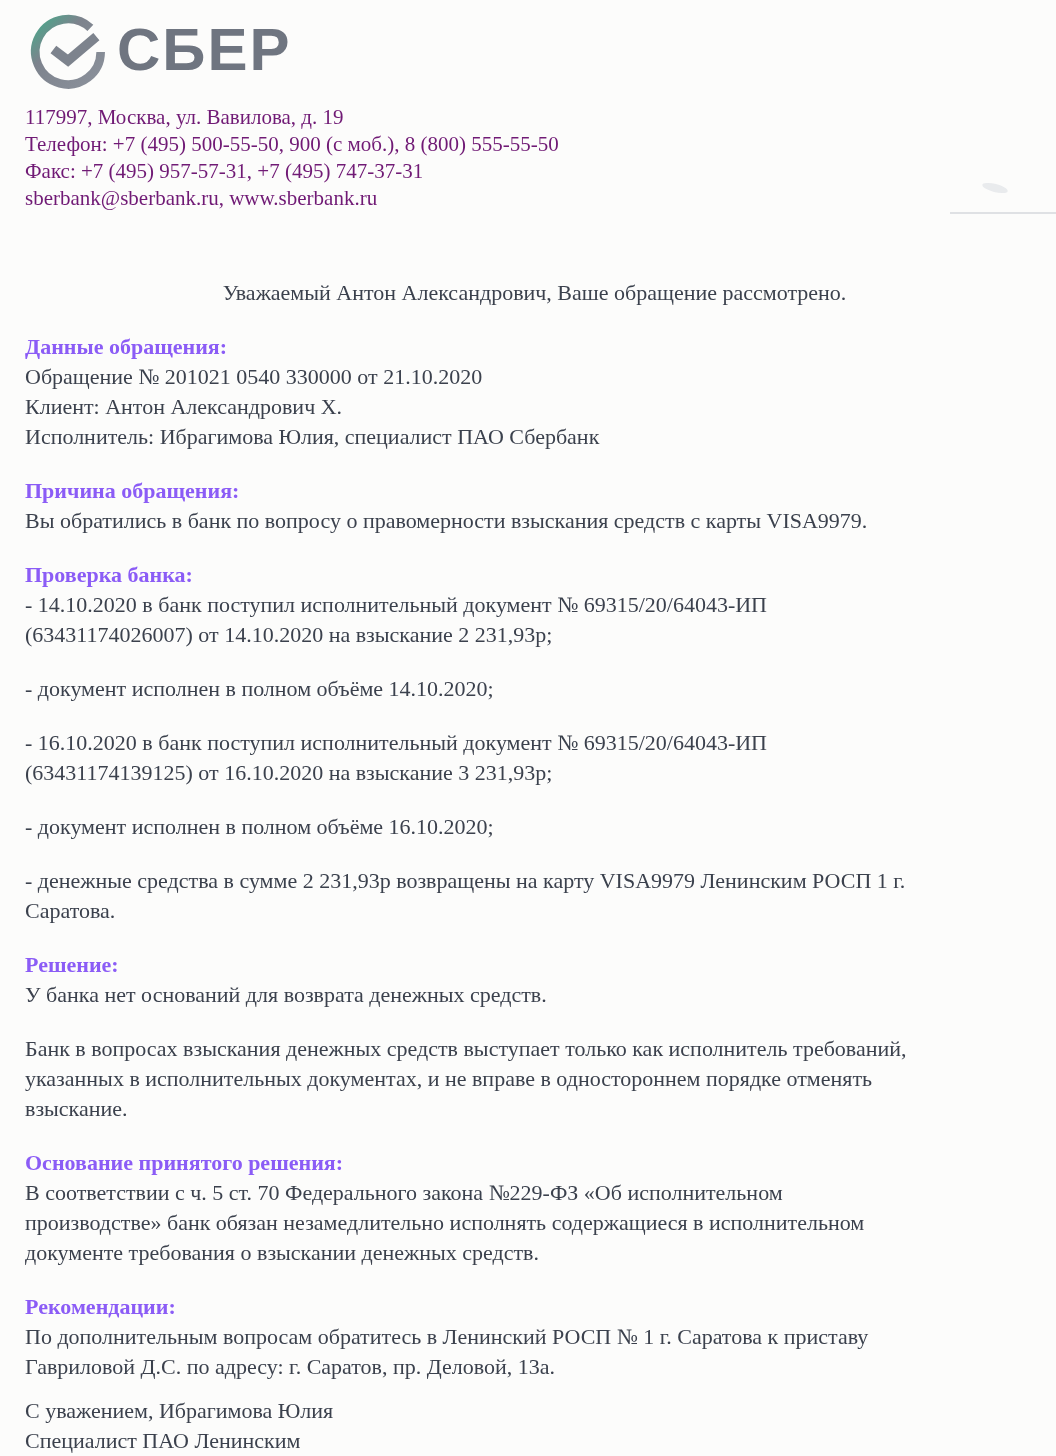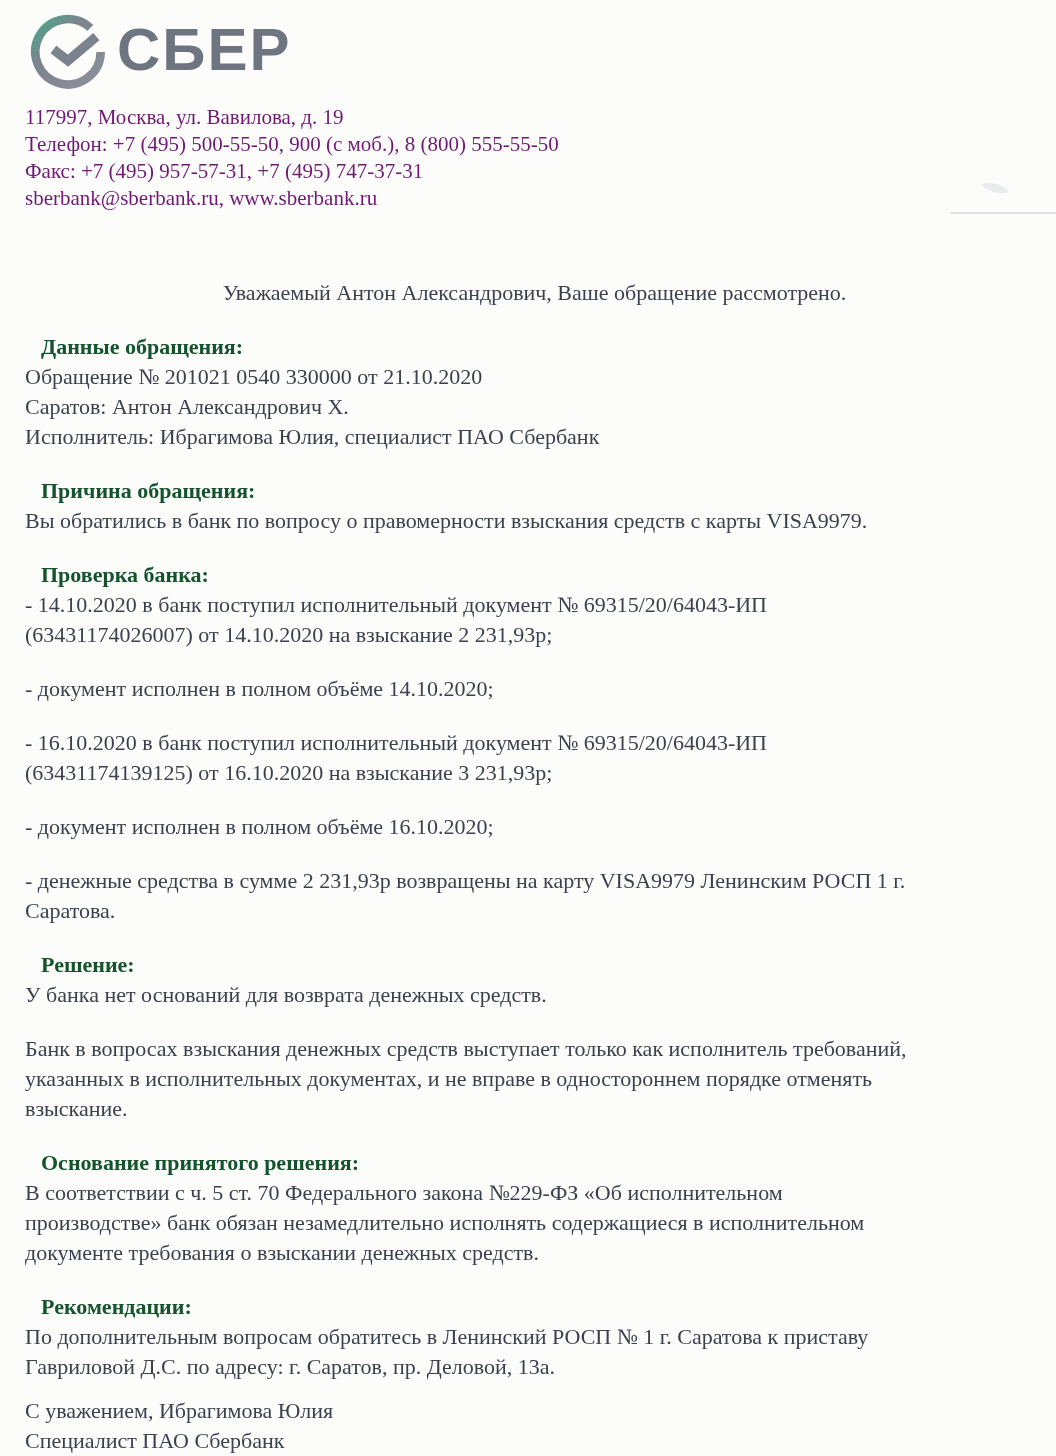--- a/index.html
+++ b/index.html
@@ -27,21 +27,21 @@
   }
 
   
   .contact { margin-top: 8px; }
   .contact .line { font-size: 21px; line-height: 27px; color: #701a75; white-space: nowrap; }
 
   
   .bodytext .line { font-size: 22px; line-height: 30px; white-space: nowrap; }
   .greeting { margin-top: 66px; text-align: center; }
   .section { margin-top: 24px; }
-  .heading { font-weight: bold; color: #14532d; margin-left: 16px; }
+  .heading { font-weight: bold; color: #8b5cf6; }
   .para + .para { margin-top: 24px; }
   .signature { margin-top: 14px; }
 
   
   .scan-line {
     position: absolute; top: 212px; left: 950px; width: 106px; height: 2px;
     background: #c7cbd1; opacity: .55;
   }
   .scan-smudge {
     position: absolute; top: 184px; left: 982px; width: 26px; height: 8px;
@@ -81,21 +81,21 @@
   </div>
 
   <div class="bodytext">
 
     <div class="greeting line">Уважаемый Антон Александрович, Ваше обращение рассмотрено.</div>
 
     <div class="section">
       <div class="line heading">Данные обращения:</div>
       <div class="para">
         <div class="line">Обращение № 201021 0540 330000 от 21.10.2020</div>
-        <div class="line">Саратов: Антон Александрович Х.</div>
+        <div class="line">Клиент: Антон Александрович Х.</div>
         <div class="line">Исполнитель: Ибрагимова Юлия, специалист ПАО Сбербанк</div>
       </div>
     </div>
 
     <div class="section">
       <div class="line heading">Причина обращения:</div>
       <div class="para">
         <div class="line">Вы обратились в банк по вопросу о правомерности взыскания средств с карты VISA9979.</div>
       </div>
     </div>
@@ -146,20 +146,20 @@
     <div class="section">
       <div class="line heading">Рекомендации:</div>
       <div class="para">
         <div class="line">По дополнительным вопросам обратитесь в Ленинский РОСП № 1 г. Саратова к приставу</div>
         <div class="line">Гавриловой Д.С. по адресу: г. Саратов, пр. Деловой, 13а.</div>
       </div>
     </div>
 
     <div class="section signature">
       <div class="line">С уважением, Ибрагимова Юлия</div>
-      <div class="line">Специалист ПАО Сбербанк</div>
+      <div class="line">Специалист ПАО Ленинским</div>
     </div>
 
   </div>
 </div>
 
 <div class="scan-smudge"></div>
 <div class="scan-line"></div>
 
 </body></html>

